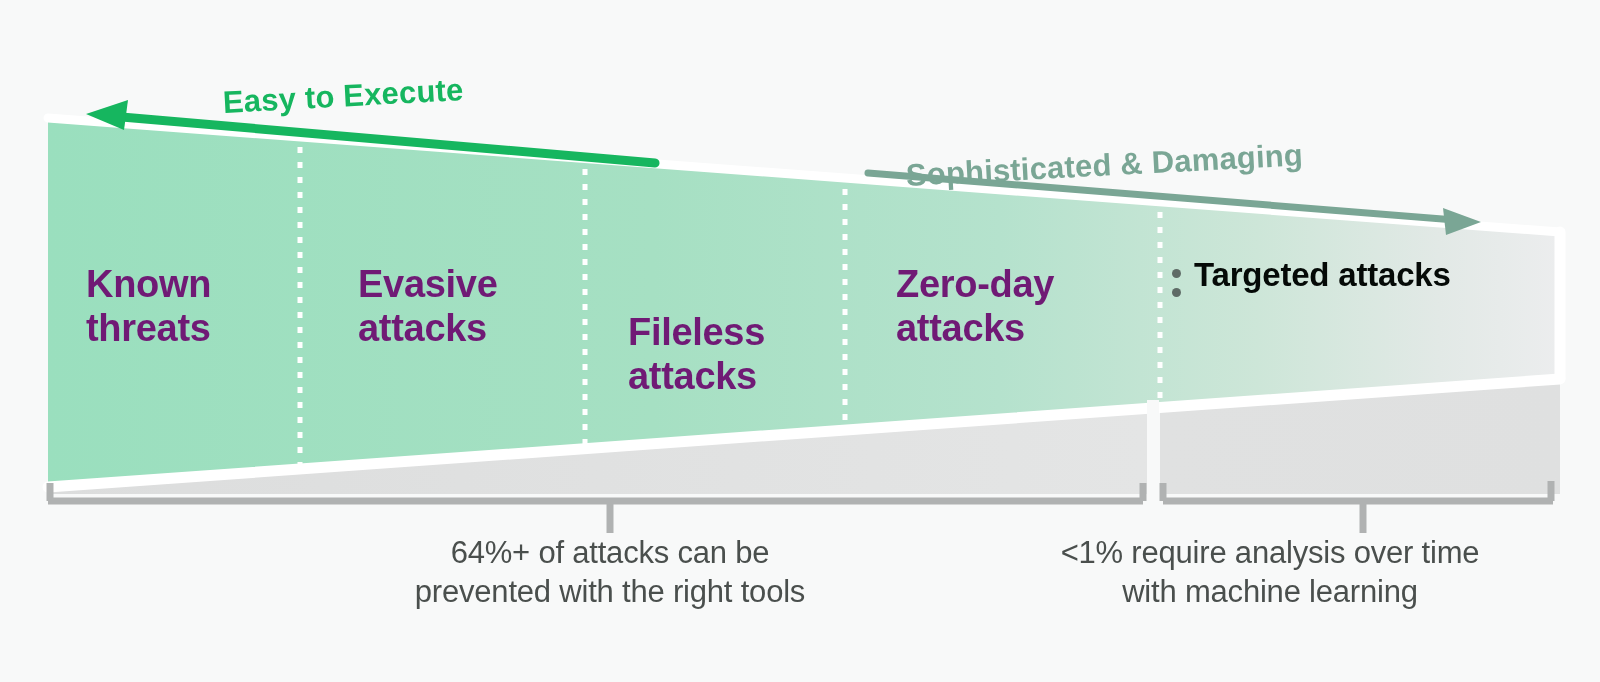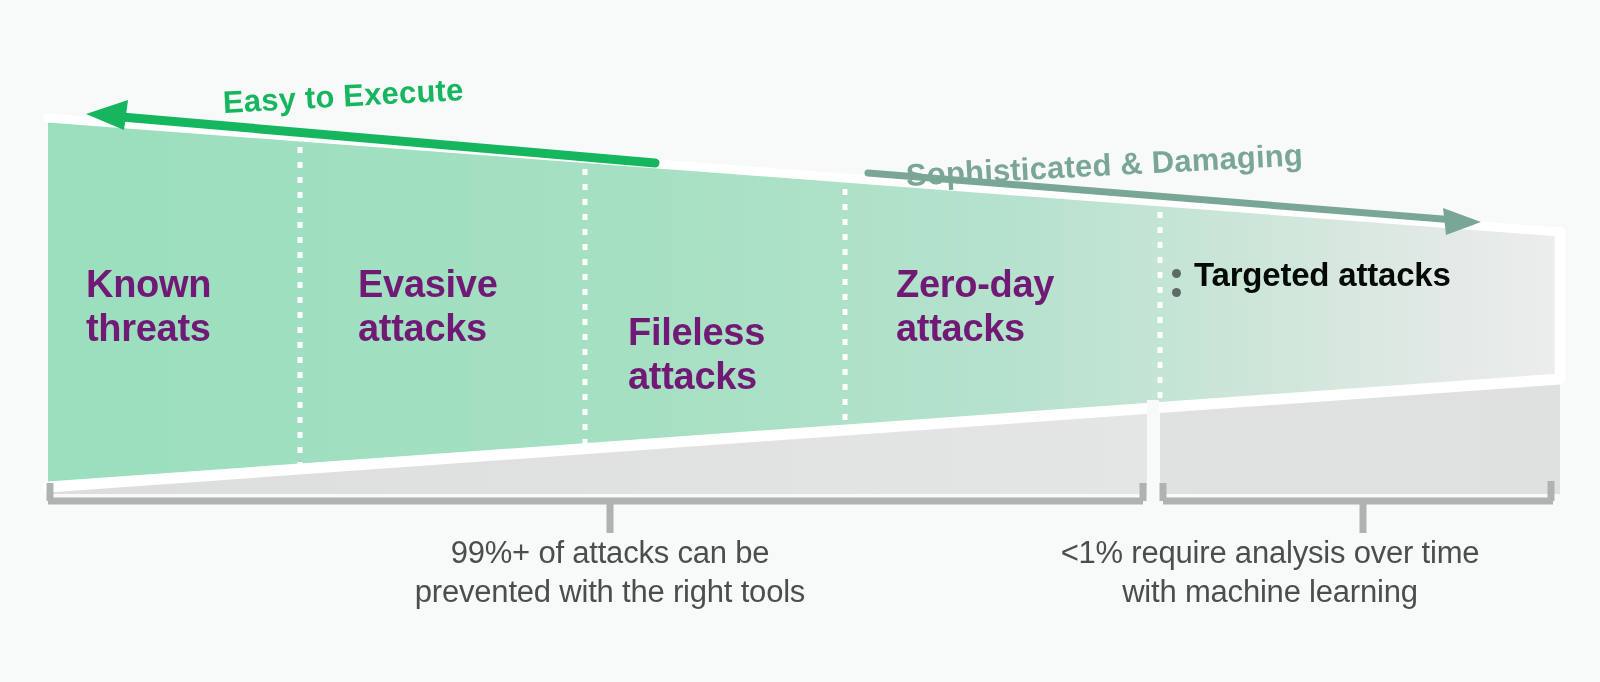--- a/index.html
+++ b/index.html
@@ -187,18 +187,18 @@
   <div class="bullet-block">
     <div class="bullet-row">
       <span class="bullet-dot"></span>
       <span>Targeted attacks</span>
     </div>
     <div class="bullet-row">
       <span class="bullet-dot"></span>
     </div>
   </div>
 
-  <div class="caption" id="caption-left">99%+ of attacks can be
+  <div class="caption" id="caption-left">64%+ of attacks can be
 prevented with the right tools</div>
   <div class="caption" id="caption-right">&lt;1% require analysis over time
 with machine learning</div>
 
 </div>
 
 </body></html>

